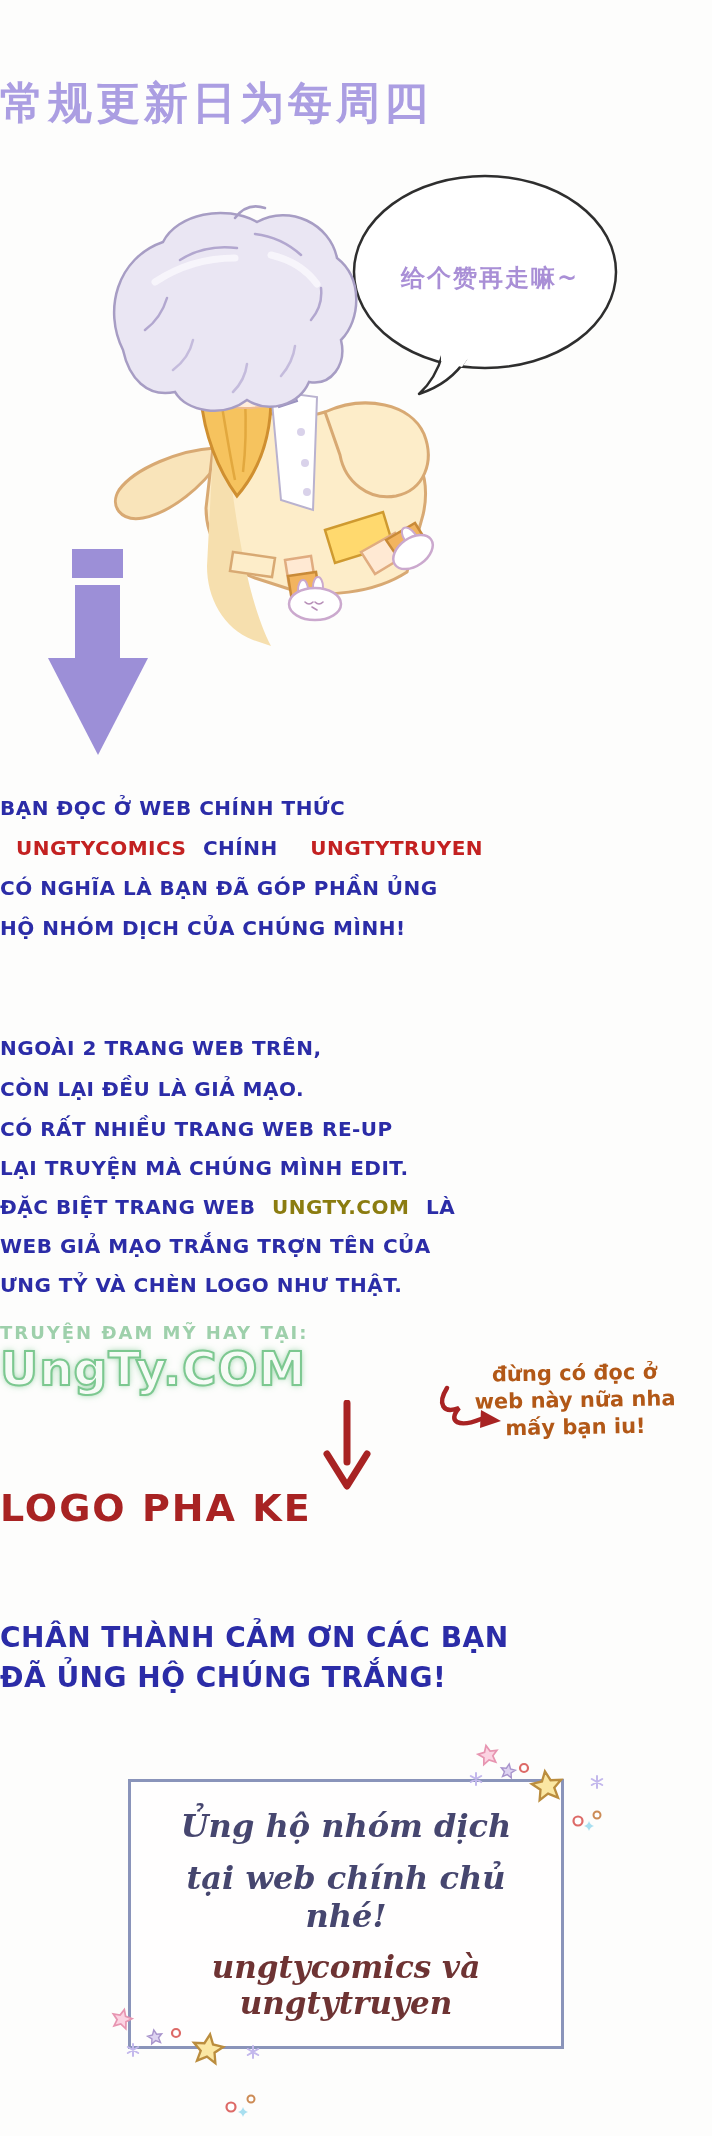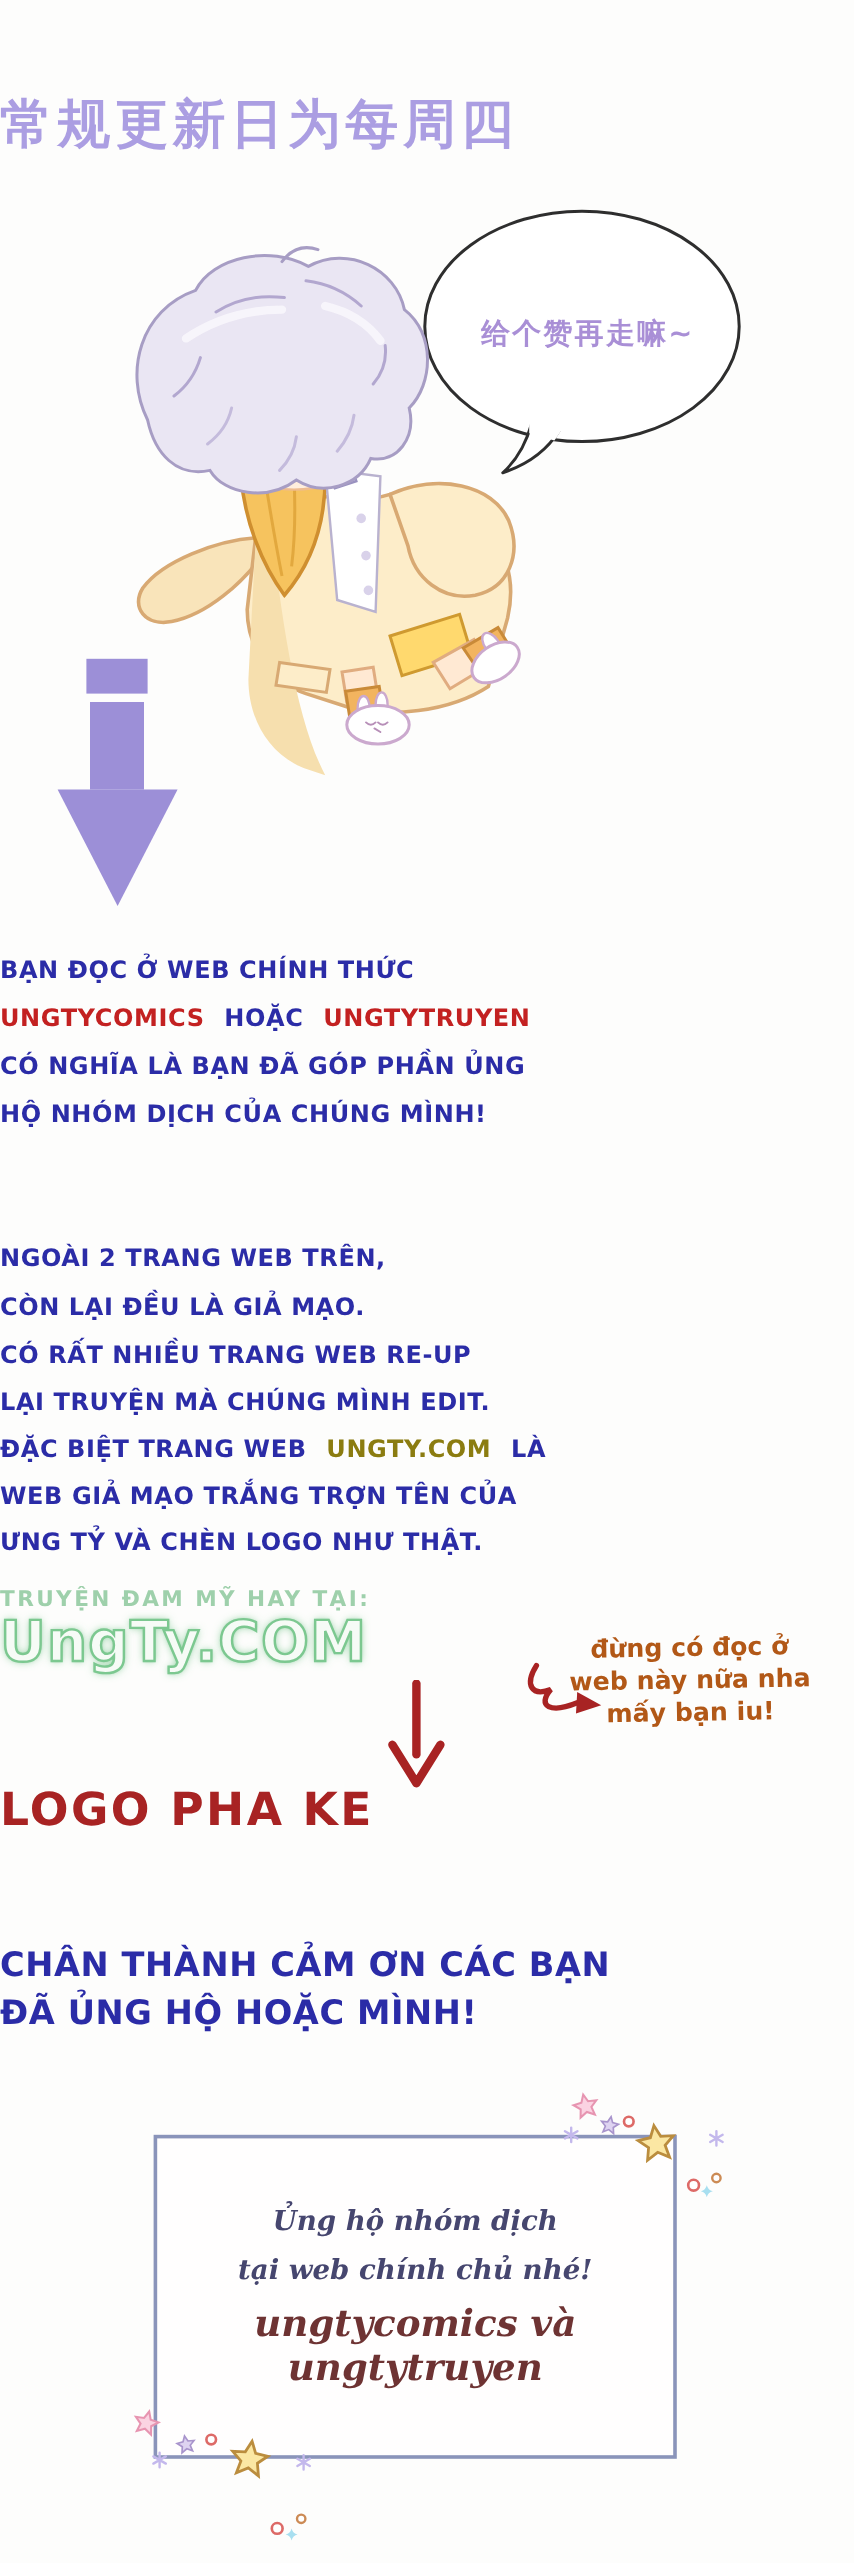--- a/index.html
+++ b/index.html
@@ -16,21 +16,21 @@
   .title{
     top:74px;font-size:44px;letter-spacing:4px;
     color:var(--title-purple);
   }
   .speech{
     top:262px;left:392px;width:196px;position:absolute;text-align:center;
     font-weight:bold;font-size:24px;letter-spacing:2px;
     color:var(--speech-purple);
   }
   .p-blue{color:var(--text-blue);font-size:20px;line-height:40px;letter-spacing:.5px;}
-  .red{color:var(--text-red);}
+  .red{color:var(--text-red);margin-left:16px;}
   .olive{color:var(--text-olive);}
   .mid{margin:0 9px;}
   #intro{top:788px;}
   #warning{top:1028px;line-height:41px;}
   #reup{top:1110px;line-height:39px;}
   .tagline{
     top:1322px;font-size:18px;letter-spacing:2px;
     color:var(--logo-green-light);
     text-shadow:0 0 2px #ffffff;
   }
@@ -54,21 +54,21 @@
     position:absolute;left:128px;top:1779px;width:436px;height:270px;
     box-sizing:border-box;border:3px solid var(--box-border);
     background:#fffefe;
     display:flex;flex-direction:column;align-items:center;justify-content:center;
     gap:14px;padding:8px 10px;
   }
   .script{
     font-family:"DejaVu Serif","Liberation Serif",serif;
     font-style:italic;font-weight:bold;text-align:center;
   }
-  .script.ind{font-size:23px;color:var(--script-indigo);}
+  .script.ind{font-size:32px;color:var(--script-indigo);}
   .script.mar{font-size:31px;color:var(--script-maroon);}
   svg{display:block;}
 </style>
 </head>
 <body>
 
 <div class="page">
 
   <div class="comic title">常规更新日为每周四</div>
 
@@ -147,21 +147,21 @@
   <svg class="abs" style="left:40px;top:545px" width="120" height="215" viewBox="0 0 120 215">
     <rect x="32" y="4" width="51" height="29" fill="var(--arrow-purple)"></rect>
     <rect x="35" y="40" width="45" height="73" fill="var(--arrow-purple)"></rect>
     <polygon points="8,113 108,113 58,210" fill="var(--arrow-purple)"></polygon>
   </svg>
 
   <div class="comic p-blue" id="intro">
     <div>BẠN ĐỌC Ở WEB CHÍNH THỨC</div>
     <div>
       <span class="red">UNGTYCOMICS</span>
-      <span class="mid">HOẶC</span>
+      <span class="mid">CHÍNH</span>
       <span class="red">UNGTYTRUYEN</span>
     </div>
     <div>CÓ NGHĨA LÀ BẠN ĐÃ GÓP PHẦN ỦNG</div>
     <div>HỘ NHÓM DỊCH CỦA CHÚNG MÌNH!</div>
   </div>
 
   <div class="comic p-blue" id="warning">
     <div>NGOÀI 2 TRANG WEB TRÊN,</div>
     <div>CÒN LẠI ĐỀU LÀ GIẢ MẠO.</div>
   </div>
@@ -194,21 +194,21 @@
   <div class="sidenote">
     <div>đừng có đọc ở</div>
     <div>web này nữa nha</div>
     <div>mấy bạn iu!</div>
   </div>
 
   <div class="comic fakecaption">LOGO PHA KE</div>
 
   <div class="comic p-blue" id="thanks">
     <div>CHÂN THÀNH CẢM ƠN CÁC BẠN</div>
-    <div>ĐÃ ỦNG HỘ HOẶC MÌNH!</div>
+    <div>ĐÃ ỦNG HỘ CHÚNG TRẮNG!</div>
   </div>
 
   <div class="support-box">
     <div class="script ind">Ủng hộ nhóm dịch</div>
     <div class="script ind">tại web chính chủ nhé!</div>
     <div class="script mar">ungtycomics và ungtytruyen</div>
   </div>
 
   <svg class="abs" style="left:455px;top:1738px" width="170" height="100" viewBox="0 0 170 100">
     <g transform="translate(33,17) rotate(-12) scale(0.95)">

